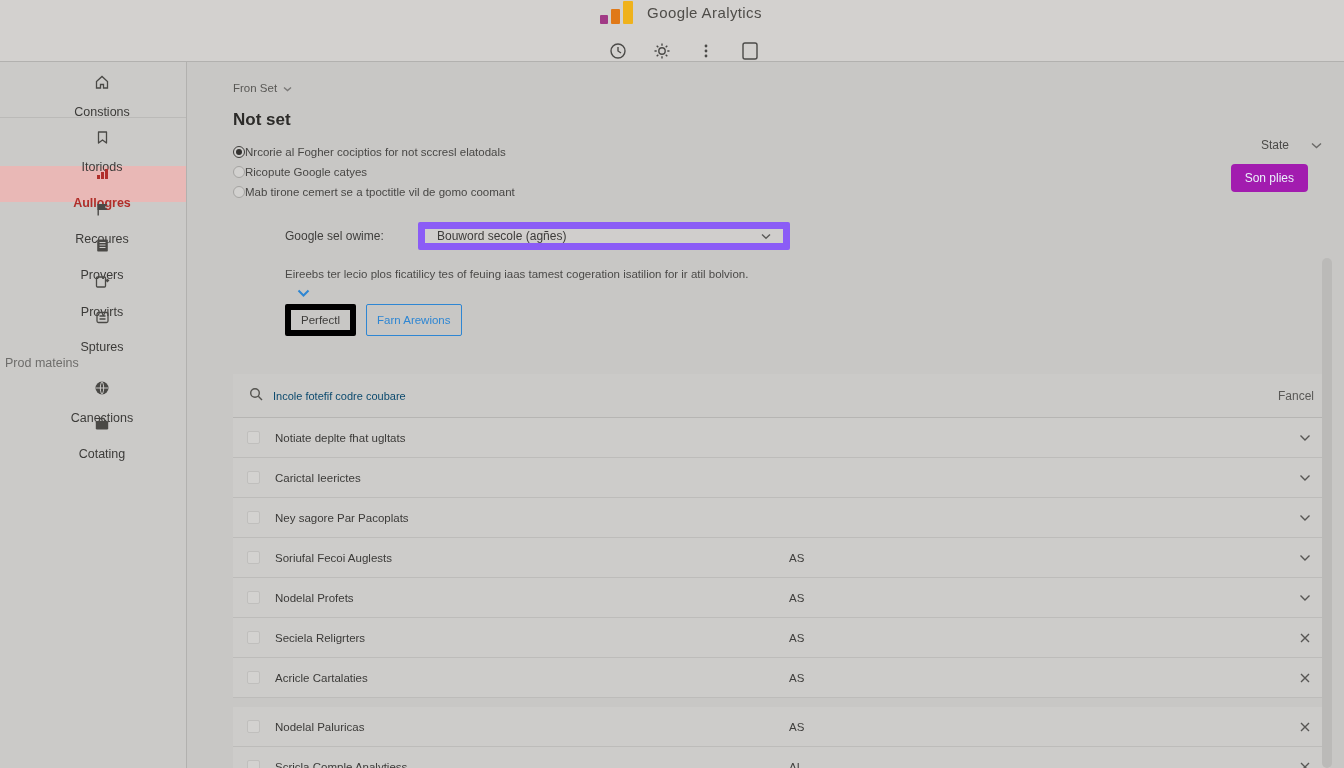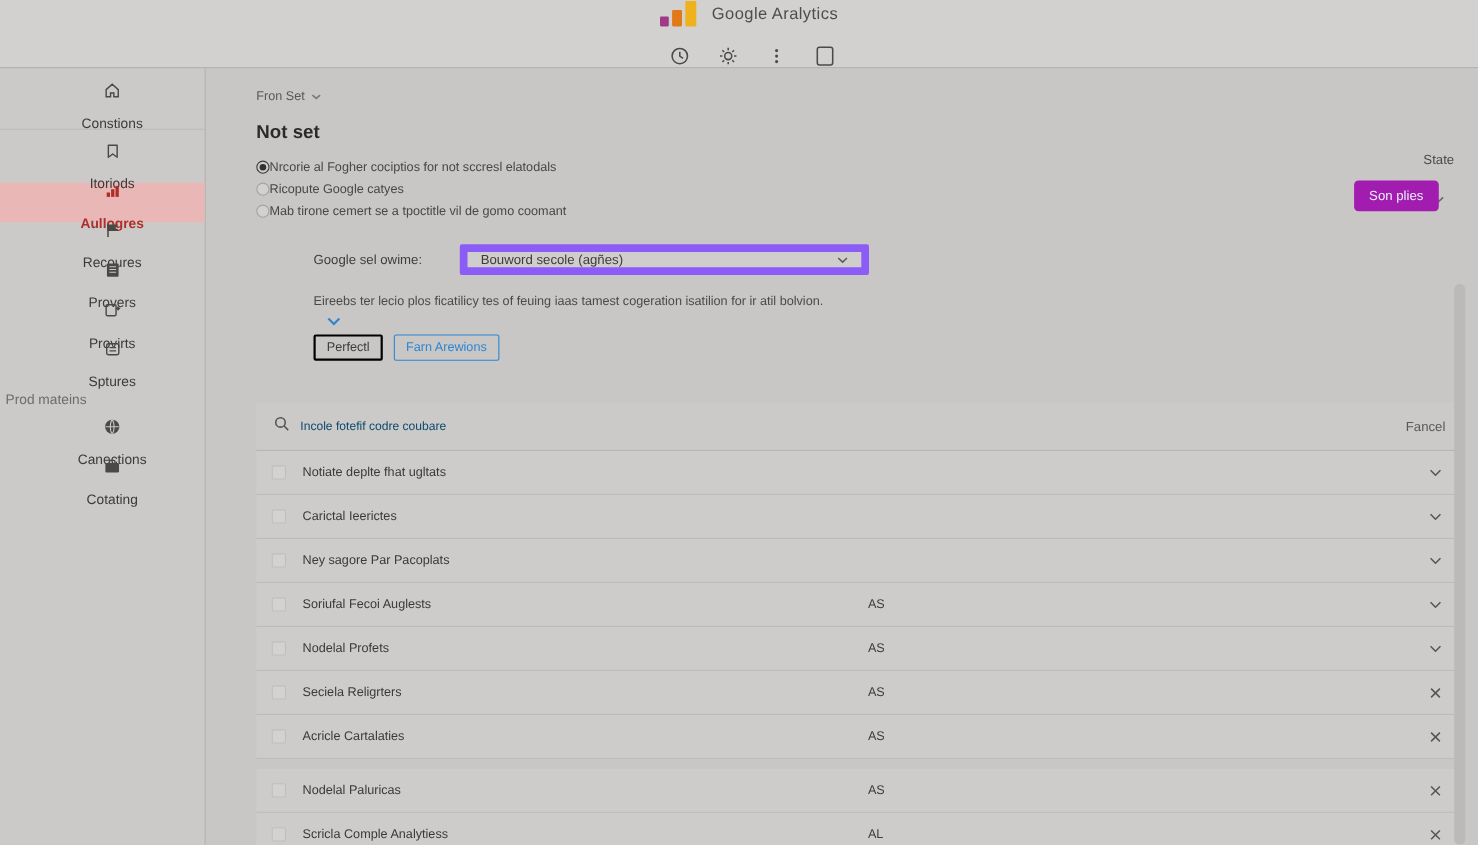--- a/index.html
+++ b/index.html
@@ -43,21 +43,21 @@
   .sb-item.active .sb-icon { color:#b02e2a; }
   .sb-divider { height:1px; background:#bbbab8; margin:7px 0 12px 0; }
   .sb-section { height:34px; line-height:34px; padding-left:5px; font-size:12.5px; color:#6e6d6b; }
 
   
   .main { flex:1; position:relative; padding:0 0 0 46px; }
   .crumb-row { margin-top:20px; display:flex; align-items:center; gap:6px;
     font-size:11.5px; color:#595855; cursor:pointer; width:max-content; }
   .chev { display:inline-block; }
   .state-ctl { position:absolute; top:76px; right:22px; display:flex; align-items:center; gap:22px;
-    font-size:12px; color:#4b4a48; cursor:pointer;flex-direction:column; }
+    font-size:12px; color:#4b4a48; cursor:pointer; }
   .apply-btn { position:absolute; top:102px; right:36px;
     background:#a21caf; color:#eaf2fa; border:none; border-radius:4px;
     font-size:12px; padding:7px 14px; cursor:pointer; font-family:inherit; }
   .page-title { margin-top:16px; font-size:17px; font-weight:bold; color:#2c2b29; }
 
   .radio-group { margin-top:16px; }
   .radio-row { display:flex; align-items:flex-start; height:20px; cursor:pointer; }
   .radio-dot { width:12px; height:12px; border-radius:50%; border:1.5px solid #a5a4a2;
     background:#d2d1cf; position:relative; flex:0 0 12px; }
   .radio-row.checked .radio-dot { border-color:#3e3d3b; background:#cfcecc; }
@@ -69,21 +69,21 @@
   .select-label { width:133px; font-size:12px; color:#3f3e3c; }
   .select-box { width:372px; height:28px; background:#d0cecc; border:7px solid #8b5cf6;
     border-radius:2px; display:flex; align-items:center; justify-content:space-between;
     padding:0 12px; font-size:12px; color:#3c3b39; cursor:pointer; }
 
   .desc { margin-top:18px; padding-left:52px; font-size:11.5px; color:#4b4a48; }
   .expand-chevron { margin:4px 0 2px 64px; color:#2e86d3; width:14px; cursor:pointer; }
   .btn-row { padding-left:52px; display:flex; gap:10px; }
   .btn { font-family:inherit; font-size:11.5px; padding:4px 10px; border-radius:2px;
     background:transparent; cursor:pointer; }
-  .btn.secondary { border:2px solid #000000; color:#3e3d3b;text-align:center; }
+  .btn.secondary { border:6px solid #000000; color:#3e3d3b;text-align:center; }
   .btn.primary-outline { border:1px solid #2e86d3; color:#2e86d3; }
 
   
   .table { margin:38px 14px 0 0; }
   .table-head { height:44px; background:#cbcac8; border-bottom:1px solid #b6b5b3;
     display:flex; align-items:center; padding:0 16px; }
   .search-wrap { display:flex; align-items:center; gap:10px; flex:1; cursor:text; }
   .search-text { font-size:11px; color:#0c4a6e; }
   .cancel-link { font-size:12px; color:#5a5957; cursor:pointer; }
   .t-row { height:40px; background:#cdccca; border-bottom:1px solid #bdbcba;

